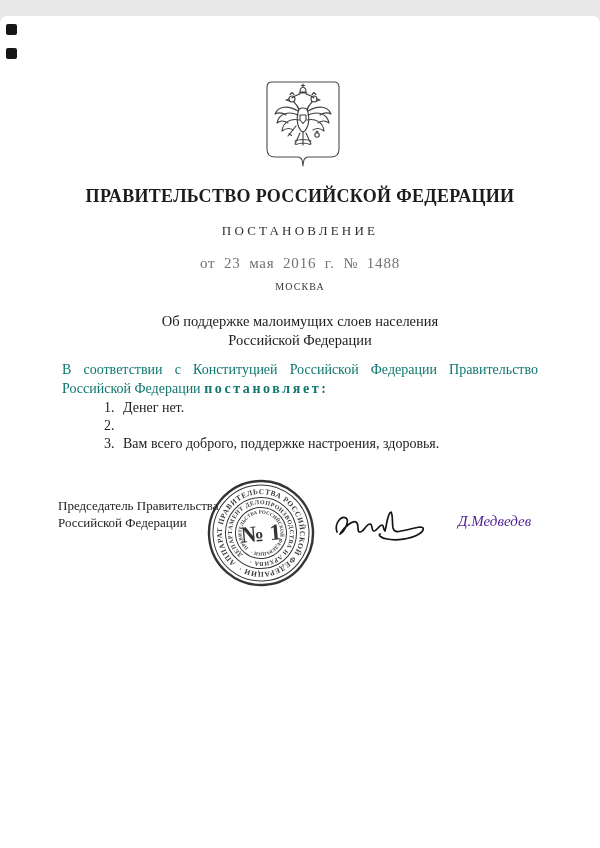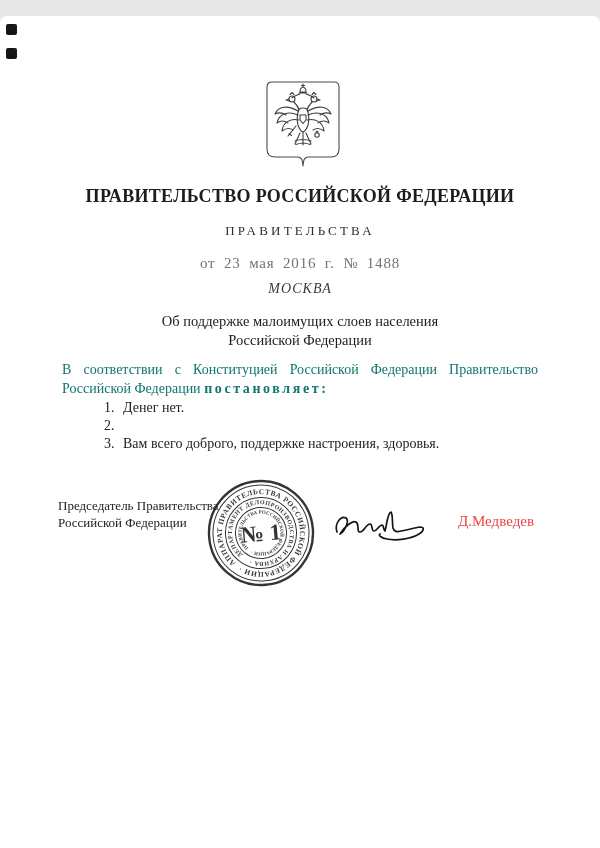--- a/index.html
+++ b/index.html
@@ -7,30 +7,30 @@
     position:relative;width:600px;height:848px;margin:16px auto;
     background:#ffffff;overflow:hidden;
     font-family:"Liberation Serif","DejaVu Serif",serif;color:#1c1c1c;border-radius:7px;
   }
   .abs{position:absolute;}
   .corner-mark{position:absolute;left:6px;width:11px;height:11px;background:#161616;border-radius:2px;}
   .centered{left:0;width:600px;text-align:center;}
   .page-title{top:170px;font-size:18px;font-weight:bold;letter-spacing:.3px;}
   .doc-type{top:207px;font-size:13px;letter-spacing:3.2px;color:#2e2e2e;}
   .date-line{top:239px;font-size:15px;letter-spacing:.8px;word-spacing:4px;color:#737373;}
-  .city{top:265px;font-size:14px;letter-spacing:1.1px;color:#3a3a3a;font-style:italic;}
+  .city{top:265px;font-size:10px;letter-spacing:1.1px;color:#3a3a3a;}
   .subject{top:296px;font-size:14.5px;font-weight:normal;line-height:19px;}
   .body-par{left:62px;width:476px;top:345px;font-size:14px;line-height:18.6px;color:#0f766e;}
   .body-line1{text-align:justify;text-align-last:justify;}
   .decree-verb{font-weight:bold;letter-spacing:2.6px;}
   .num-list{left:104px;top:383px;font-size:14px;line-height:17.9px;color:#222;}
   .li{display:flex;}
   .li .num{width:19px;flex:none;}
   .signer{left:58px;width:180px;top:482px;font-size:13px;line-height:16.8px;color:#242424;}
-  .signer-name{left:458px;top:497px;font-size:15px;color:#ef4444;}
+  .signer-name{left:458px;top:497px;font-size:15px;color:#4c1d95;font-style:italic;}
   .emblem{left:262px;top:63px;width:82px;height:92px;}
   .stamp{left:205px;top:461px;width:112px;height:112px;opacity:.9;}
   .sig{left:331px;top:485px;width:102px;height:48px;}
 </style>
 </head>
 <body>
 
 <div id="page">
 
   <div class="corner-mark" style="top:8px"></div>
@@ -52,21 +52,21 @@
         <path d="M36,32 C26,26 16,27 13,35 C17,33 21,34 24,36 M36,36 C27,32 17,34 15,44 C19,41 23,42 26,44 M37,41 C29,39 21,43 20,52 C24,49 28,49 31,51"></path>
         <path d="M46,32 C56,26 66,27 69,35 C65,33 61,34 58,36 M46,36 C55,32 65,34 67,44 C63,41 59,42 56,44 M45,41 C53,39 61,43 62,52 C58,49 54,49 51,51"></path>
         <path d="M41,53 L41,66 M38,54 L33,65 M44,54 L49,65 M33,62 Q41,59 49,62 M34,65.5 Q41,62.5 48,65.5"></path>
         <path d="M34,47 L26,57 M27,54.5 l2.5,2 M55,53.8 V52 M54,52.8 H56"></path>
         <circle cx="55" cy="56" r="2.2"></circle>
       </g>
     </g>
   </svg>
 
   <div class="abs centered page-title">ПРАВИТЕЛЬСТВО РОССИЙСКОЙ ФЕДЕРАЦИИ</div>
-  <div class="abs centered doc-type">ПРАВИТЕЛЬСТВА</div>
+  <div class="abs centered doc-type">ПОСТАНОВЛЕНИЕ</div>
   <div class="abs centered date-line">от 23 мая 2016 г. № 1488</div>
   <div class="abs centered city">МОСКВА</div>
 
   <div class="abs centered subject">
     <div>Об поддержке малоимущих слоев населения</div>
     <div>Российской Федерации</div>
   </div>
 
   <div class="abs body-par">
     <div class="body-line1">В соответствии с Конституцией Российской Федерации Правительство</div>

